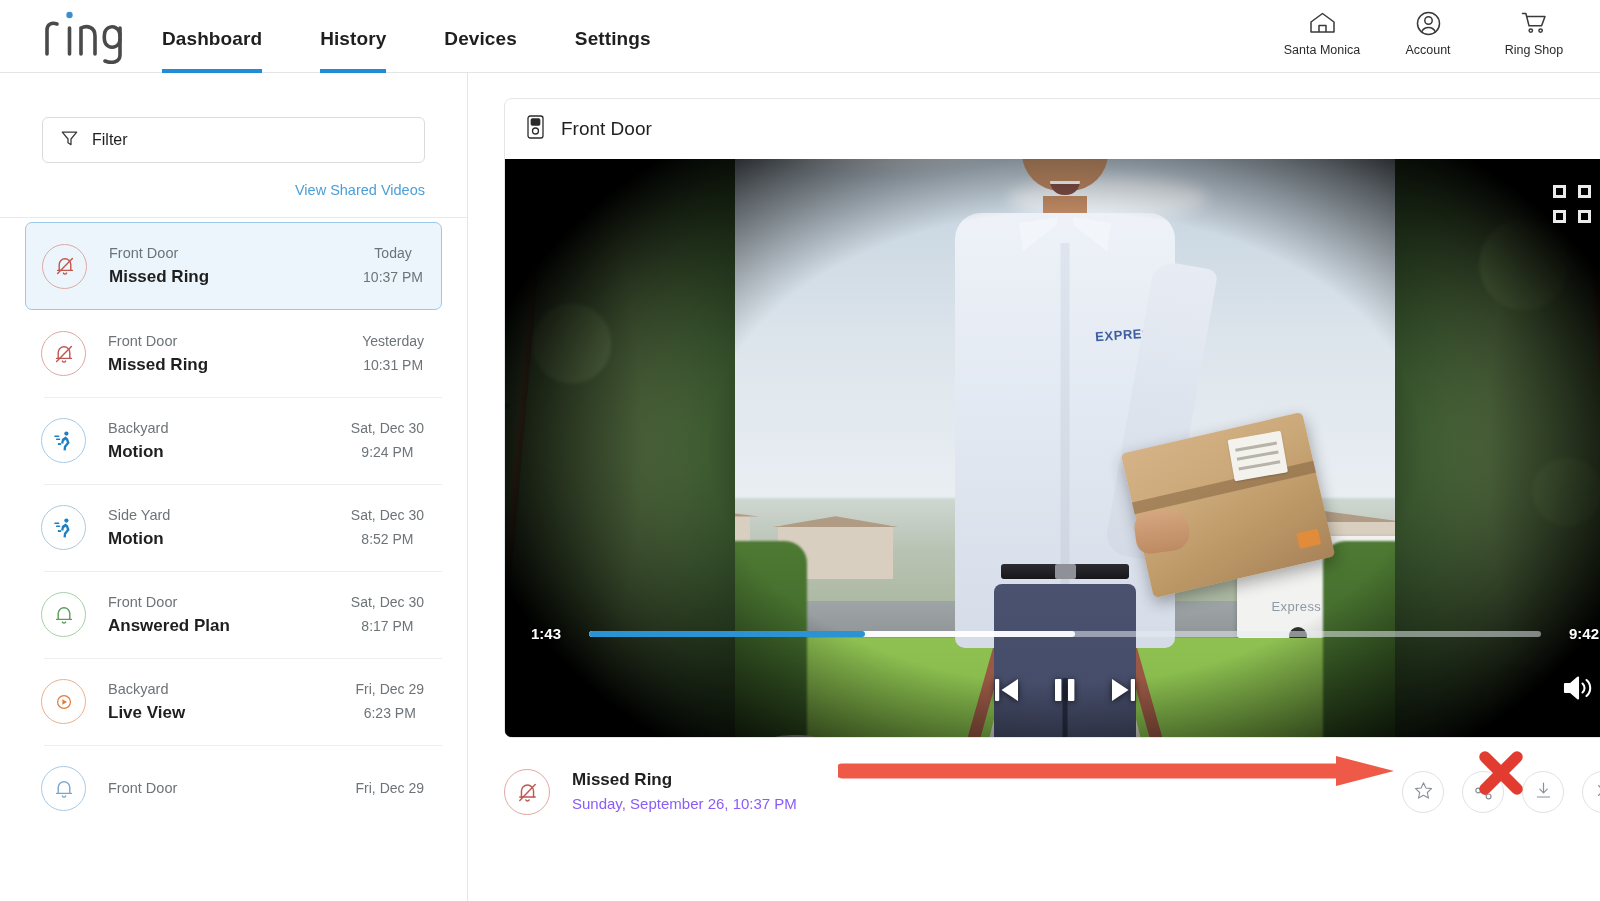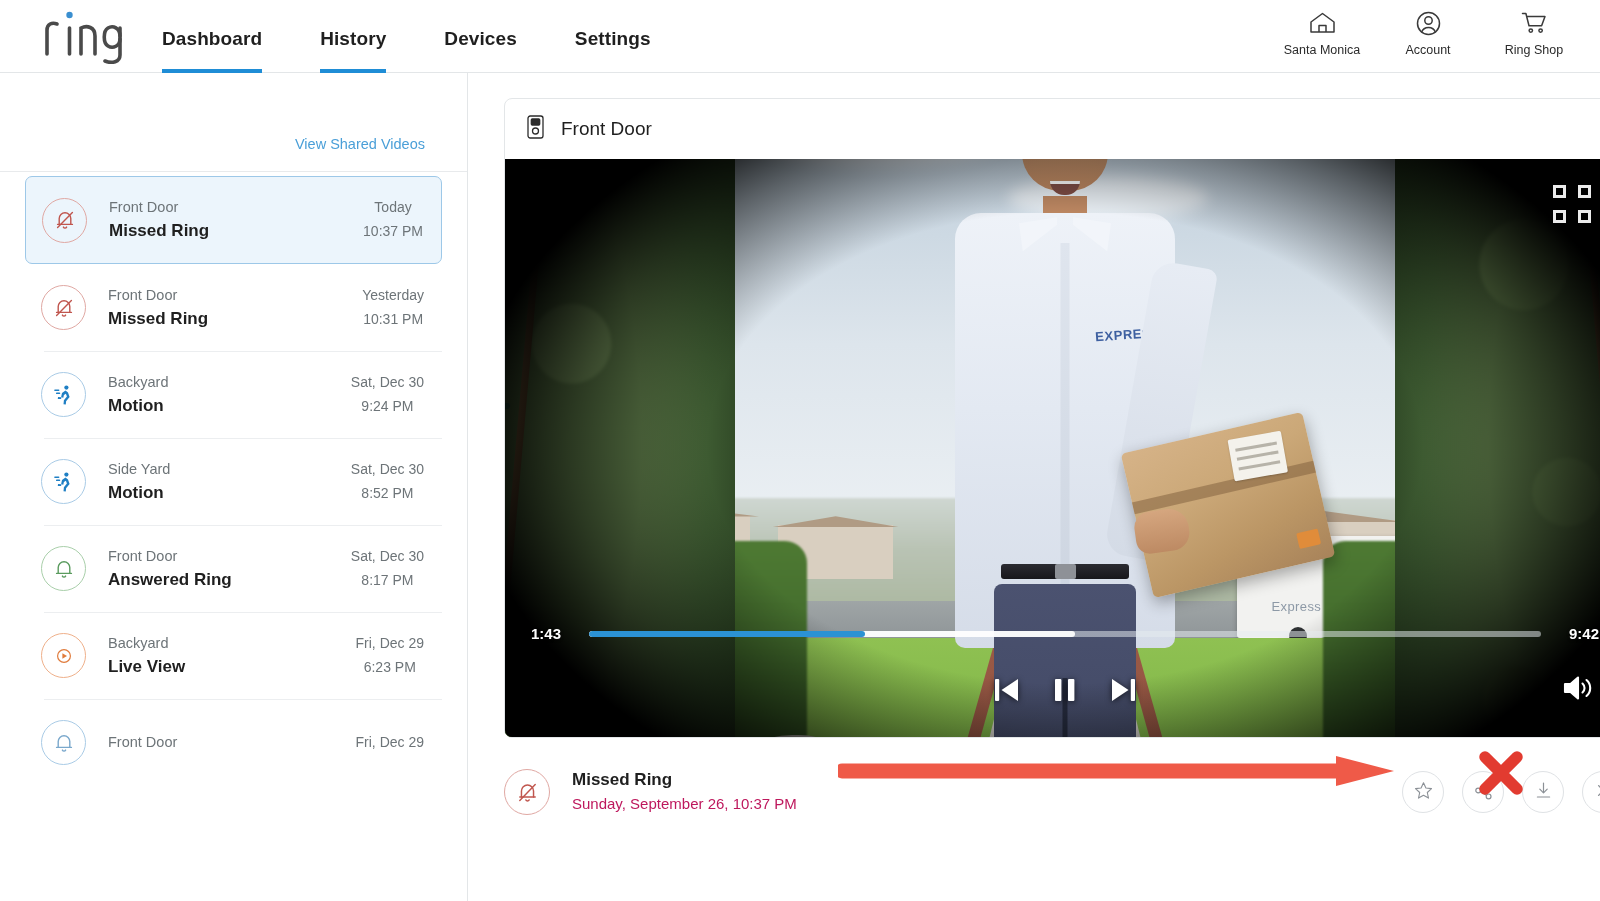--- a/index.html
+++ b/index.html
@@ -475,21 +475,21 @@
     display: flex; align-items: center;
   }
   .ab-icon {
     width: 46px; height: 46px; border-radius: 50%;
     border: 1px solid #e0a8a3;
     display: flex; align-items: center; justify-content: center;
     flex: none;
   }
   .ab-text { margin-left: 22px; }
   .ab-title { font-size: 17px; font-weight: bold; color: #1f1f1f; line-height: 22px; }
-  .ab-sub { font-size: 15px; color: #be185d; line-height: 22px; margin-top: 2px; }
+  .ab-sub { font-size: 15px; color: #8b5cf6; line-height: 22px; margin-top: 2px; }
   .ab-actions {
     position: absolute; right: 0; top: 50%; transform: translateY(-50%);
     display: flex; align-items: center; gap: 18px;
   }
   .circbtn {
     width: 42px; height: 42px; border-radius: 50%;
     border: 1px solid #dfe2e5; background: #fff;
     display: flex; align-items: center; justify-content: center;
     cursor: pointer;
   }
@@ -571,20 +571,28 @@
     </div>
   </div>
 </div>
 
 <aside class="sidebar">
 
   <div class="sb-head">
 
 
     <div class="btnrow">
+      <div class="sbtn">
+        <span>
+          <svg width="17" height="17" viewBox="0 0 17 17" fill="none" stroke="#3a3a3a" stroke-width="1.3" stroke-linejoin="round">
+            <path d="M1.3 2.2h14.4L10 9v5.6L7 12.7V9z"></path>
+          </svg>
+        </span>
+        <span class="lbl">Filter</span>
+      </div>
     </div>
 
     <div class="sharedrow">
       <span class="sharedlink">View Shared Videos</span>
     </div>
   </div>
 
   <div class="evlist">
 
     <div class="evitem selected">
@@ -668,21 +676,21 @@
     <div class="evitem">
       <div class="evicon green">
         <svg width="24" height="24" viewBox="0 0 24 24" fill="none" stroke="#5a9b5e" stroke-width="1.4" stroke-linecap="round" stroke-linejoin="round">
           <path d="M6.2 16.4V10.6a5.8 5.8 0 0 1 11.6 0v5.8"></path>
           <path d="M4.6 16.4h14.8"></path>
             <path d="M10.4 19.1a1.8 1.8 0 0 0 3.2 0"></path>
         </svg>
       </div>
       <div class="evtext">
         <div class="evcam">Front Door</div>
-        <div class="evtype">Answered Ring</div>
+        <div class="evtype">Answered Plan</div>
       </div>
       <div class="evmeta">
         <div class="evdate">Sat, Dec 30</div>
         <div class="evtime">8:17 PM</div>
       </div>
     </div>
 
     <div class="evitem">
       <div class="evicon orange">
         <svg width="24" height="24" viewBox="0 0 24 24" fill="none" stroke="#e07b3c" stroke-width="1.2">

